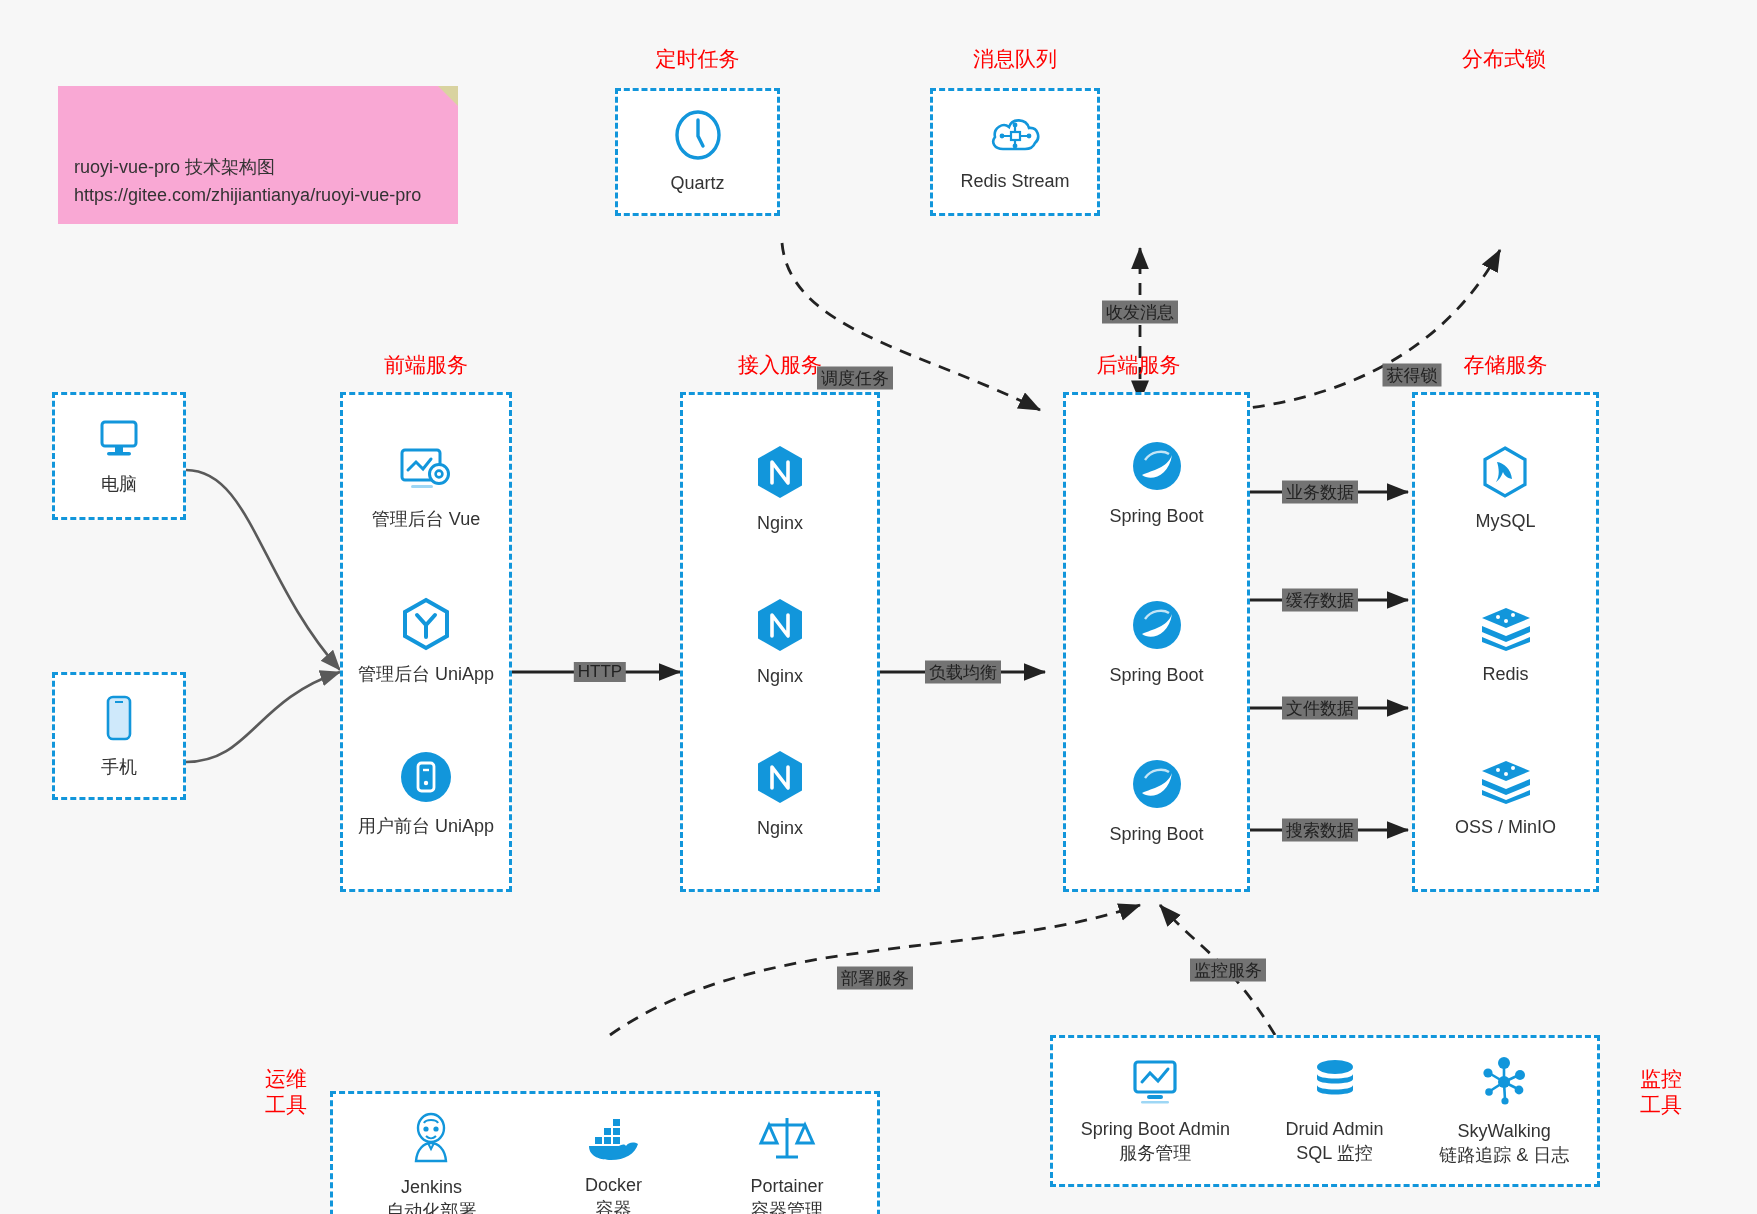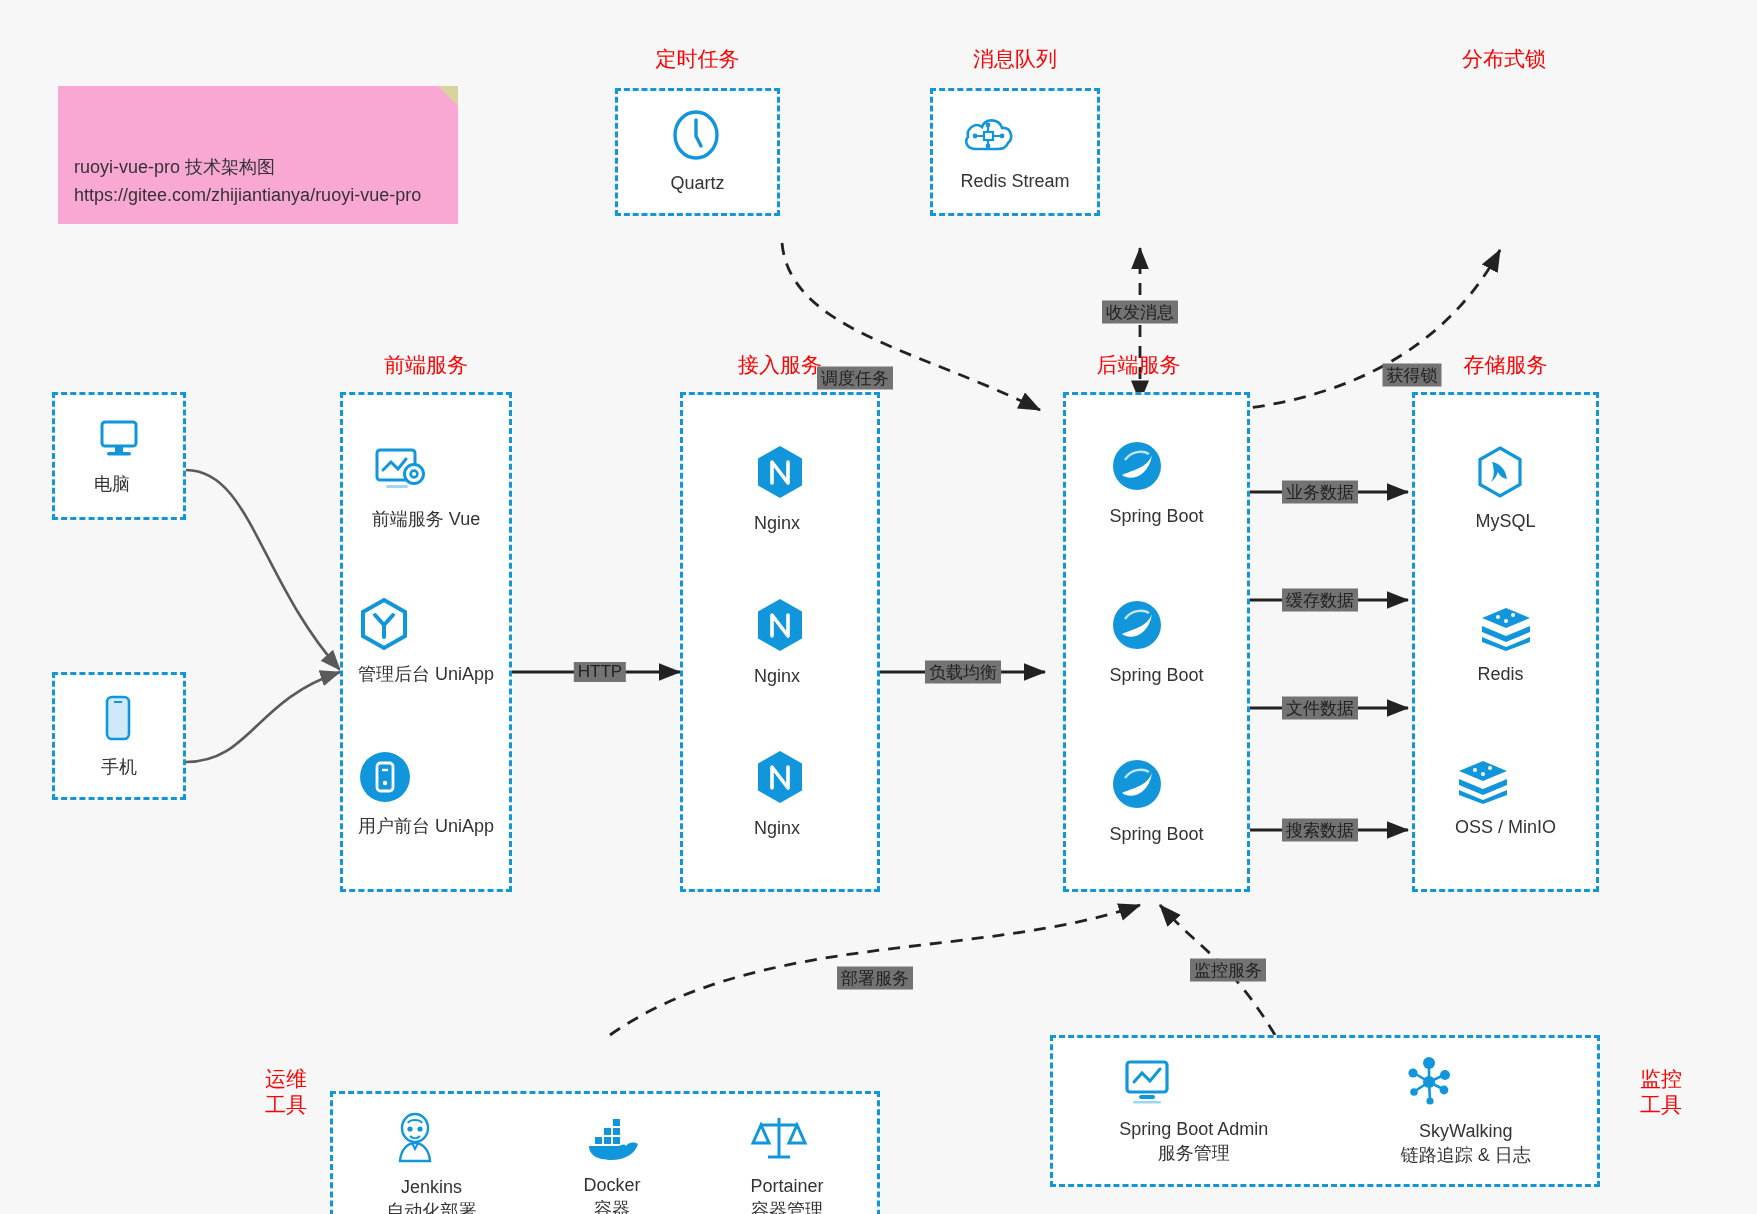--- a/index.html
+++ b/index.html
@@ -49,21 +49,21 @@
     font-weight: normal;
     font-size: 21px;
     text-align: center;
     white-space: pre-line;
     line-height: 1.25;
   }
 
   .node {
     display: flex;
     flex-direction: column;
-    align-items: flex-start;
+    align-items: center;
     justify-content: center;
     gap: 6px;
   }
   .node .lbl {
     font-size: 18px;
     color: #333;
     text-align: center;
     line-height: 1.35;
     white-space: pre-line;
   }
@@ -190,21 +190,21 @@
     <div class="node">
       <span class="ico">
         <svg width="58" height="52" viewBox="0 0 58 52">
           <rect x="5" y="5" width="38" height="30" rx="3" fill="none" stroke="#1296db" stroke-width="3"></rect>
           <path d="M11 25 L19 17 L26 24 L34 14" fill="none" stroke="#1296db" stroke-width="3" stroke-linecap="round"></path>
           <circle cx="42" cy="29" r="9.5" fill="#fff" stroke="#1296db" stroke-width="3"></circle>
           <circle cx="42" cy="29" r="3.4" fill="none" stroke="#1296db" stroke-width="2.6"></circle>
           <rect x="14" y="40" width="22" height="3" rx="1.5" fill="#9ed7f5"></rect>
         </svg>
       </span>
-      <span class="lbl">前端服务 Vue</span>
+      <span class="lbl">管理后台 Vue</span>
     </div>
     <div class="node">
       <span class="ico">
         <svg width="52" height="56" viewBox="0 0 52 56">
           <path d="M26 4 L47 16 L47 40 L26 52 L5 40 L5 16 Z" fill="none" stroke="#1296db" stroke-width="4"></path>
           <path d="M17 19 L26 29 L35 19 M26 29 L26 41" fill="none" stroke="#1296db" stroke-width="4" stroke-linecap="round"></path>
         </svg>
       </span>
       <span class="lbl">管理后台 UniApp</span>
     </div>
@@ -382,20 +382,31 @@
       <span class="ico">
         <svg width="56" height="50" viewBox="0 0 56 50">
           <rect x="8" y="5" width="40" height="30" rx="3" fill="none" stroke="#1296db" stroke-width="3.2"></rect>
           <path d="M15 25 L23 16 L31 24 L41 12" fill="none" stroke="#1296db" stroke-width="3" stroke-linecap="round"></path>
           <rect x="20" y="38" width="16" height="4" rx="2" fill="#1296db"></rect>
           <rect x="14" y="44" width="28" height="2.6" rx="1.3" fill="#9ed7f5"></rect>
         </svg>
       </span>
       <span class="lbl">Spring Boot Admin
 服务管理</span>
+    </div>
+    <div class="node">
+      <span class="ico">
+        <svg width="52" height="50" viewBox="0 0 52 50">
+          <ellipse cx="26" cy="10" rx="18" ry="7" fill="#1296db"></ellipse>
+          <path d="M8 17 C8 23 44 23 44 17 L44 22 C44 28 8 28 8 22 Z" fill="#1296db"></path>
+          <path d="M8 28 C8 34 44 34 44 28 L44 33 C44 39 8 39 8 33 Z" fill="#1296db"></path>
+        </svg>
+      </span>
+      <span class="lbl">Druid Admin
+SQL 监控</span>
     </div>
     <div class="node">
       <span class="ico">
         <svg width="56" height="54" viewBox="0 0 56 54">
           <g stroke="#1296db" stroke-width="2.6">
             <line x1="28" y1="27" x2="28" y2="9"></line>
               <line x1="28" y1="27" x2="13" y2="18"></line>
             <line x1="28" y1="27" x2="43" y2="20"></line>
               <line x1="28" y1="27" x2="14" y2="36"></line>
             <line x1="28" y1="27" x2="42" y2="34"></line>

